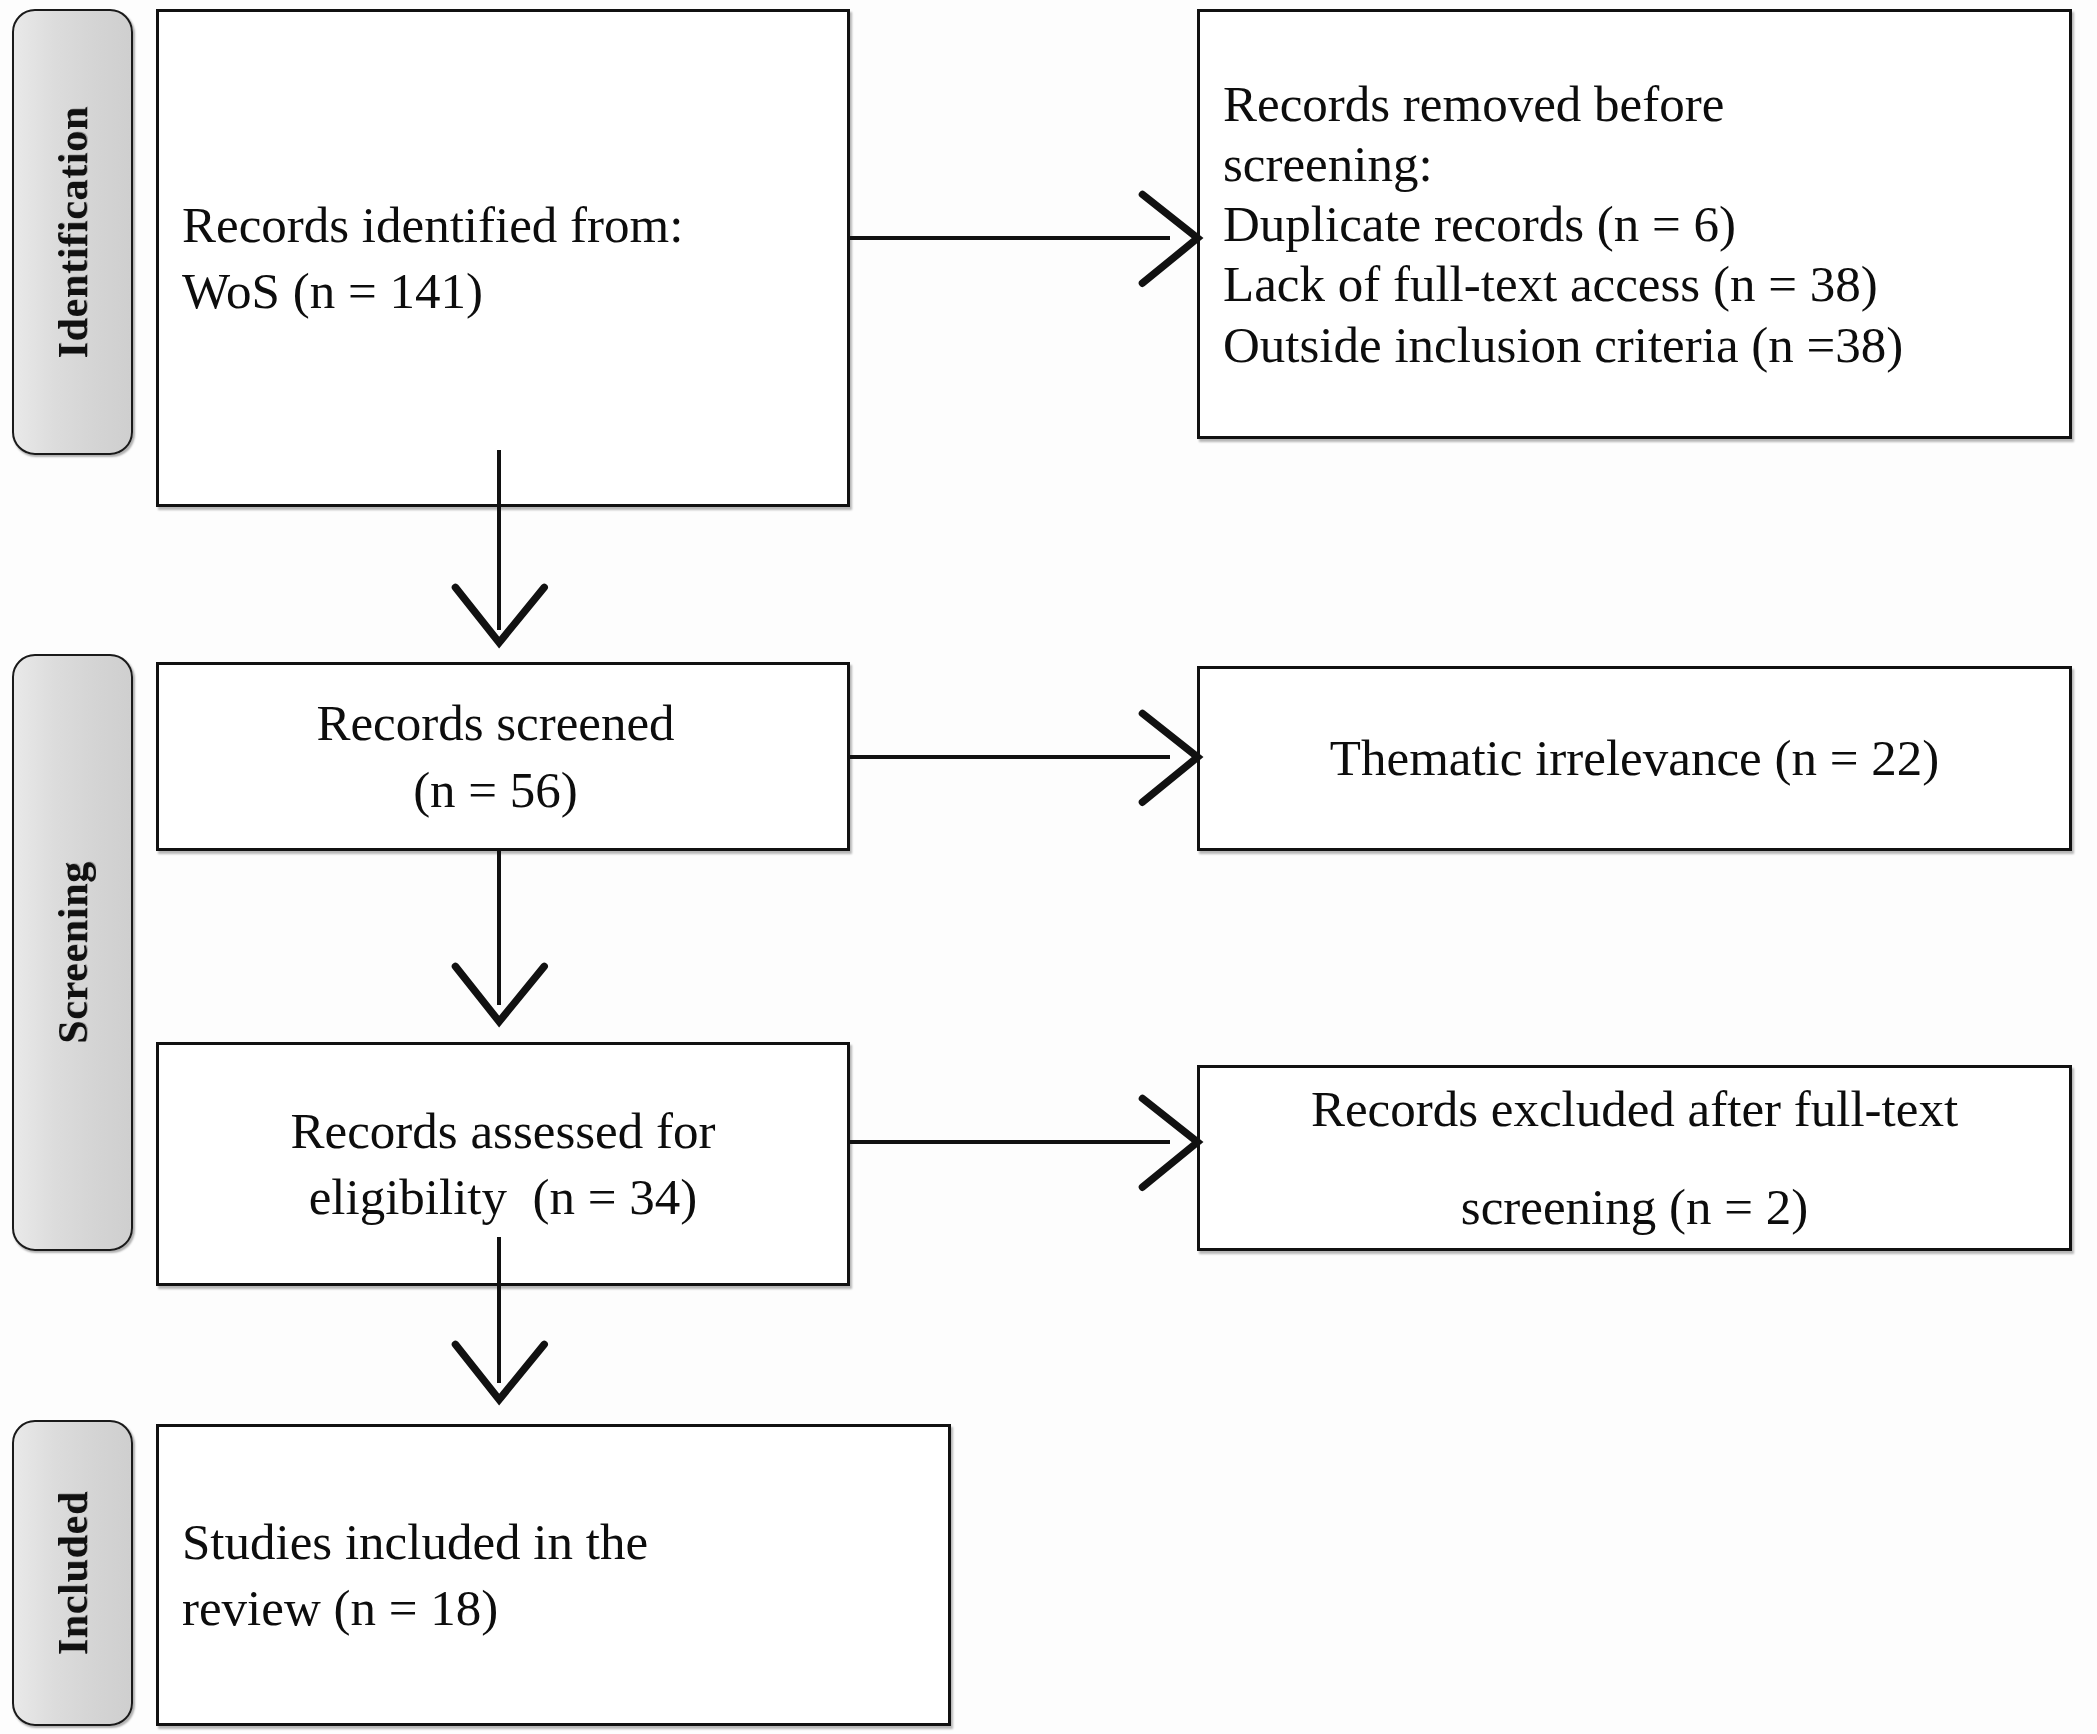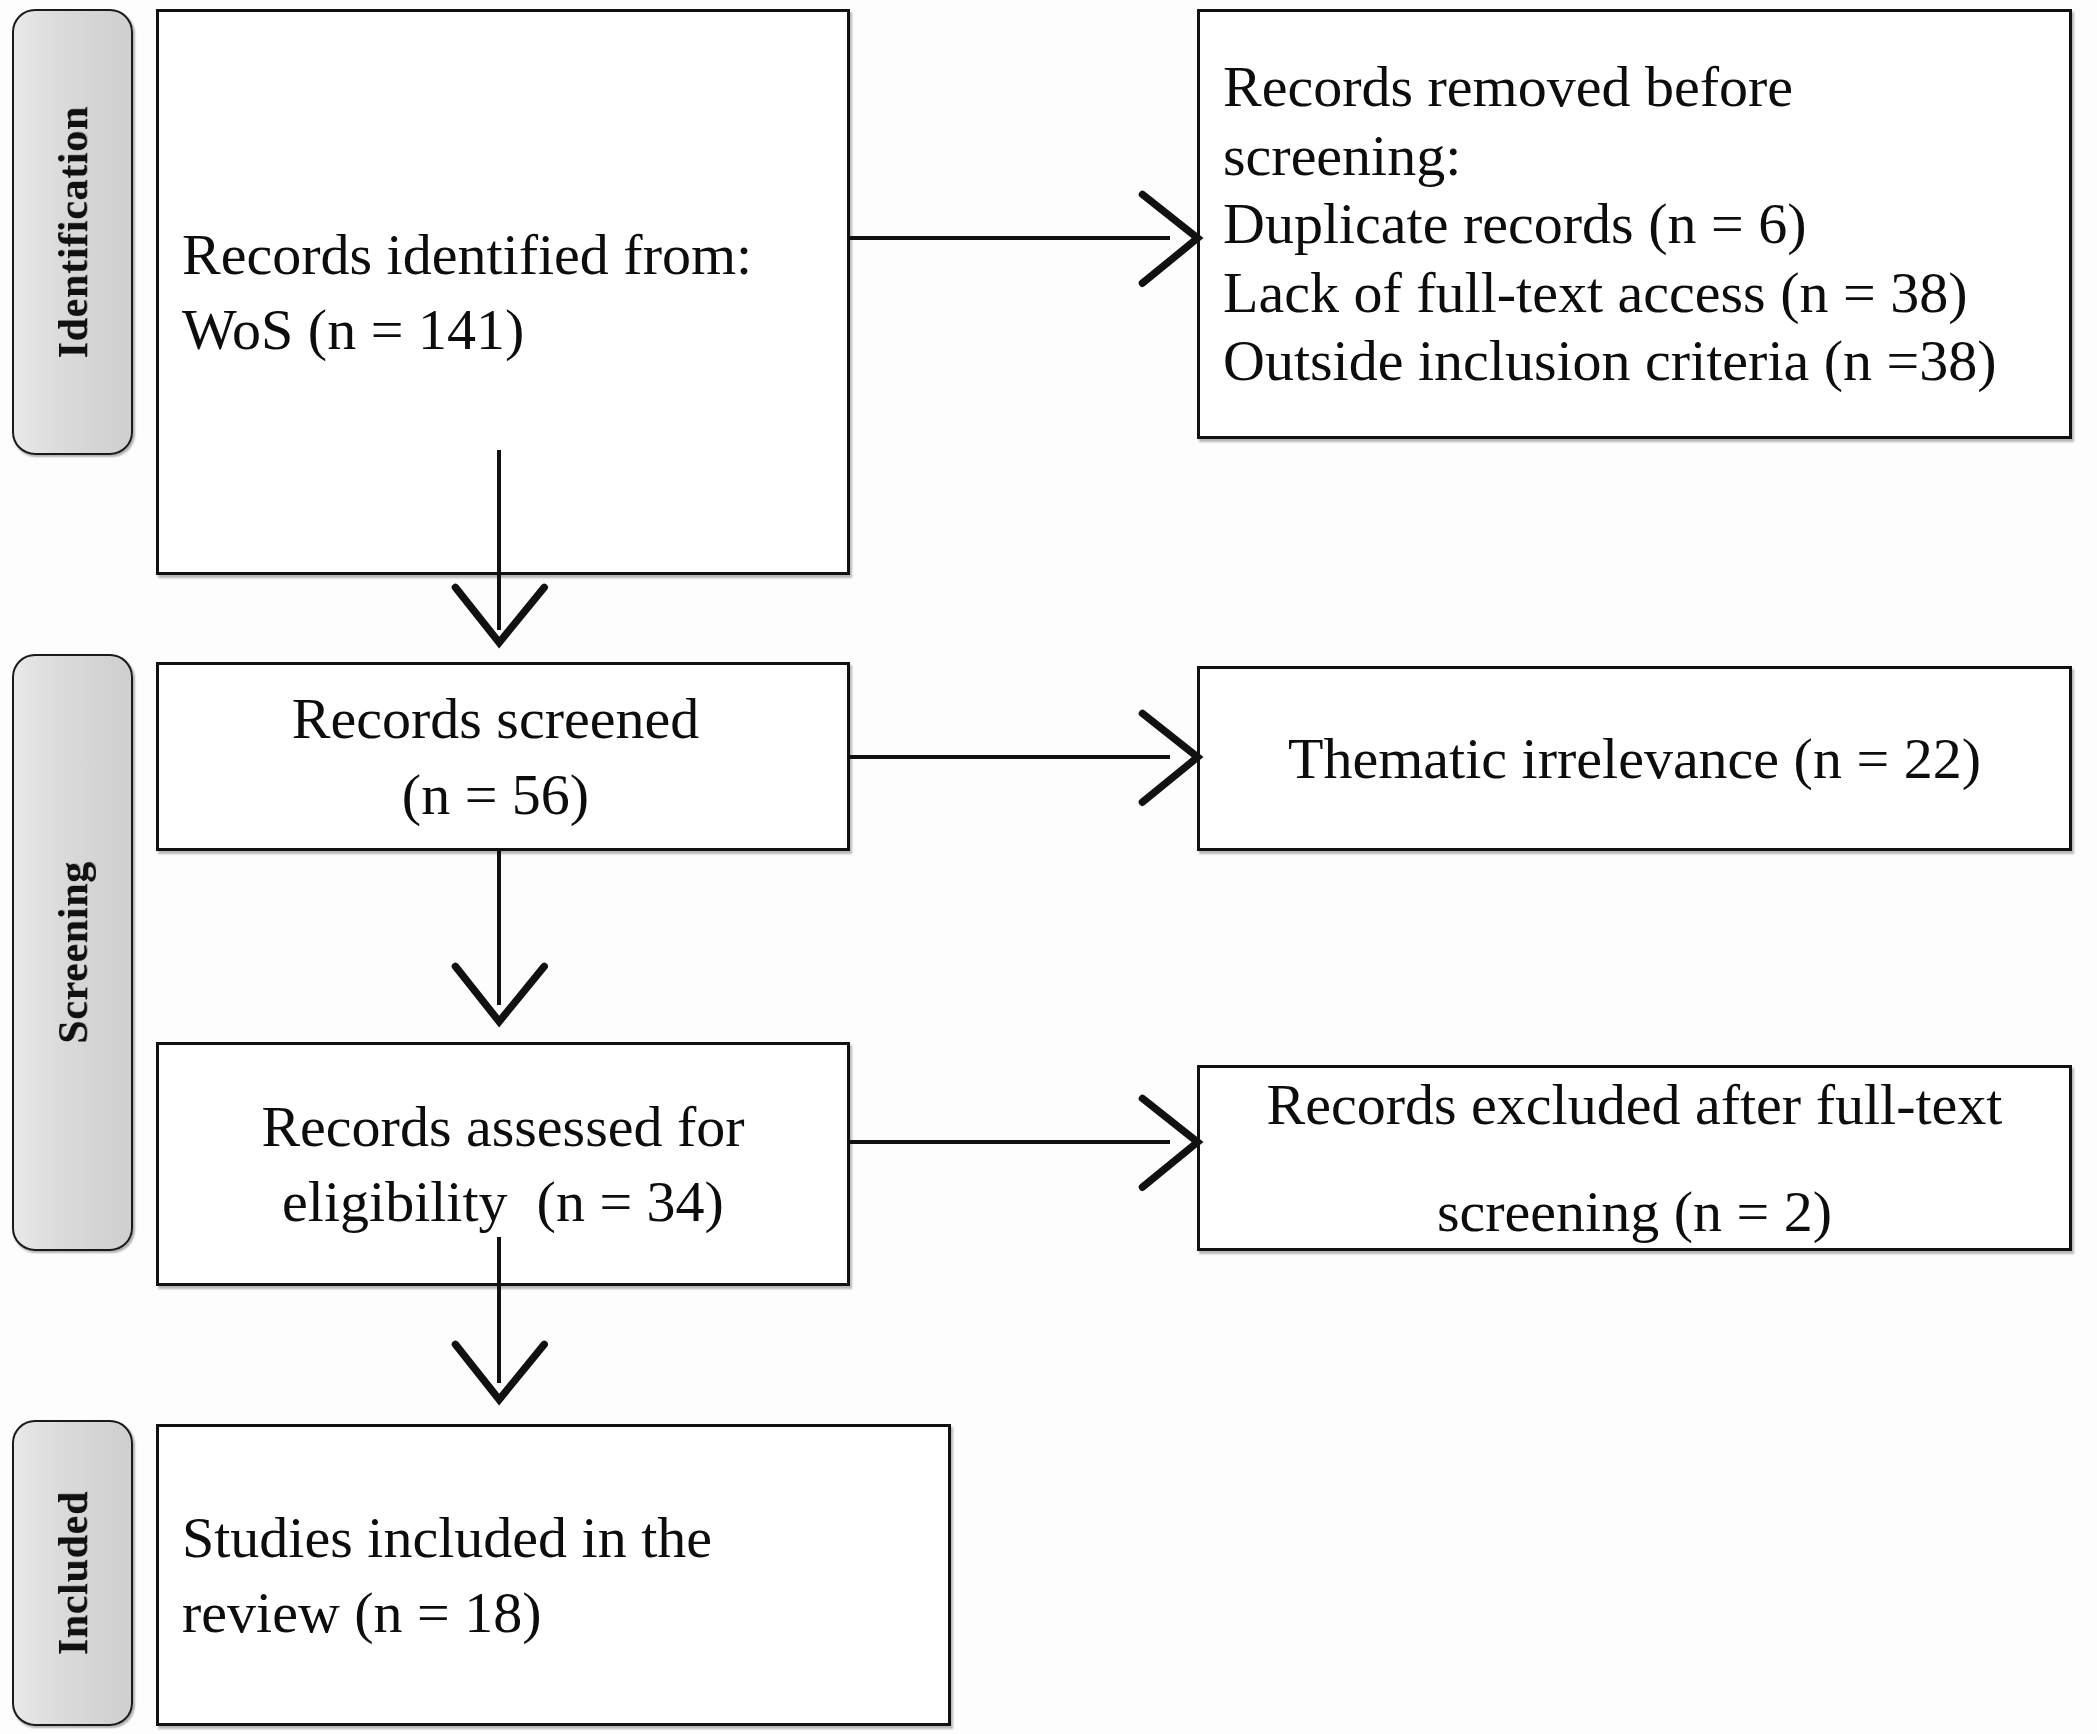--- a/index.html
+++ b/index.html
@@ -35,21 +35,21 @@
     box-sizing:border-box;
     box-shadow:2px 2.7px 2px rgba(0,0,0,.28);
     display:flex;
     flex-direction:column;
     justify-content:center;
     padding:0 23px;
   }
   .pbox.center-txt{align-items:center;text-align:center;}
   .pbox.left-txt{align-items:flex-start;text-align:left;}
   .pbox .line{
-    font-size:58px;
+    font-size:51px;
     line-height:1.30;
     color:#0d0d0d;
     white-space:pre;
   }
   .pbox.tight .line{line-height:1.18;}
 
   
   .hline{position:absolute;background:#111;height:4px;}
   .vline{position:absolute;background:#111;width:4px;}
   .chev{position:absolute;}
@@ -65,21 +65,21 @@
   </div>
 
   <div class="stage-pill" style="left:12px;top:654px;width:117px;height:593px;">
     <span class="pill-label">Screening</span>
   </div>
 
   <div class="stage-pill" style="left:12px;top:1420px;width:117px;height:302px;">
     <span class="pill-label">Included</span>
   </div>
 
-  <div class="pbox left-txt" style="left:156px;top:9.4px;width:694px;height:566px;">
+  <div class="pbox left-txt" style="left:156px;top:9.4px;width:694px;height:498px;">
     <div class="line">Records identified from:</div>
     <div class="line">WoS (n = 141)</div>
   </div>
 
   <div class="pbox left-txt tight" style="left:1197px;top:9.4px;width:875px;height:430px;">
     <div class="line">Records removed before</div>
     <div class="line">screening:</div>
     <div class="line">Duplicate records (n = 6)</div>
     <div class="line">Lack of full-text access (n = 38)</div>
     <div class="line">Outside inclusion criteria (n =38)</div>

